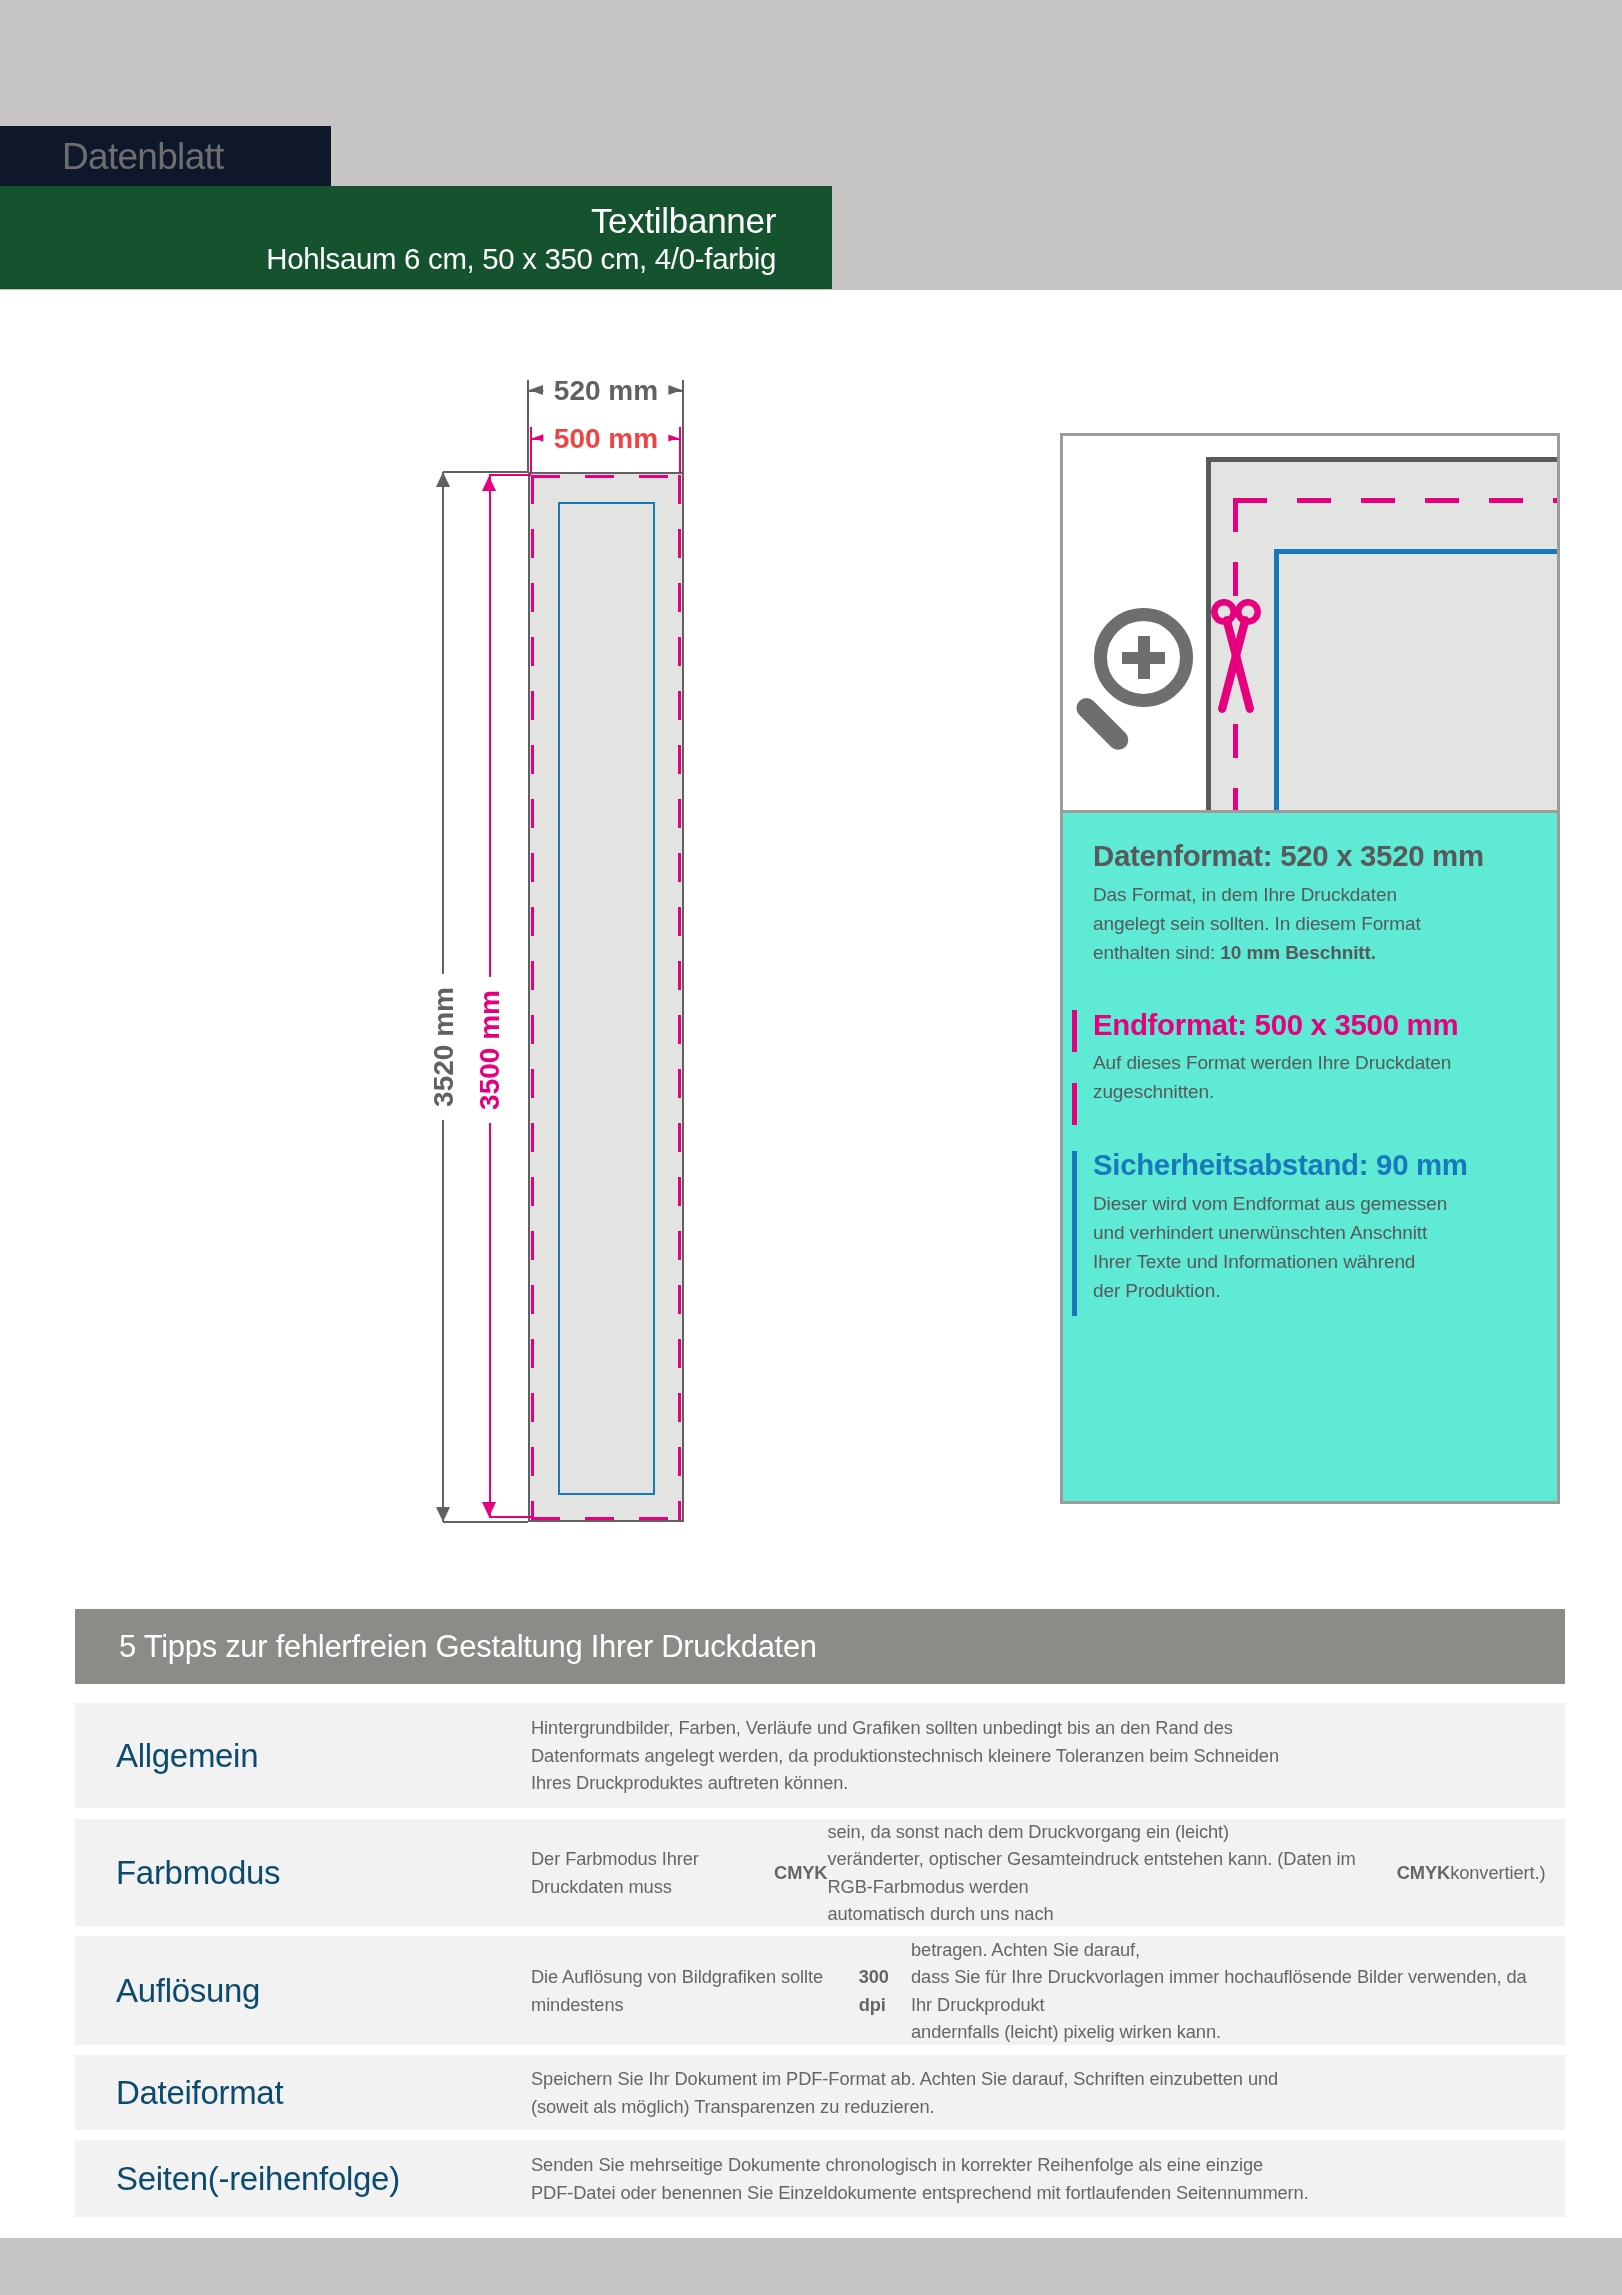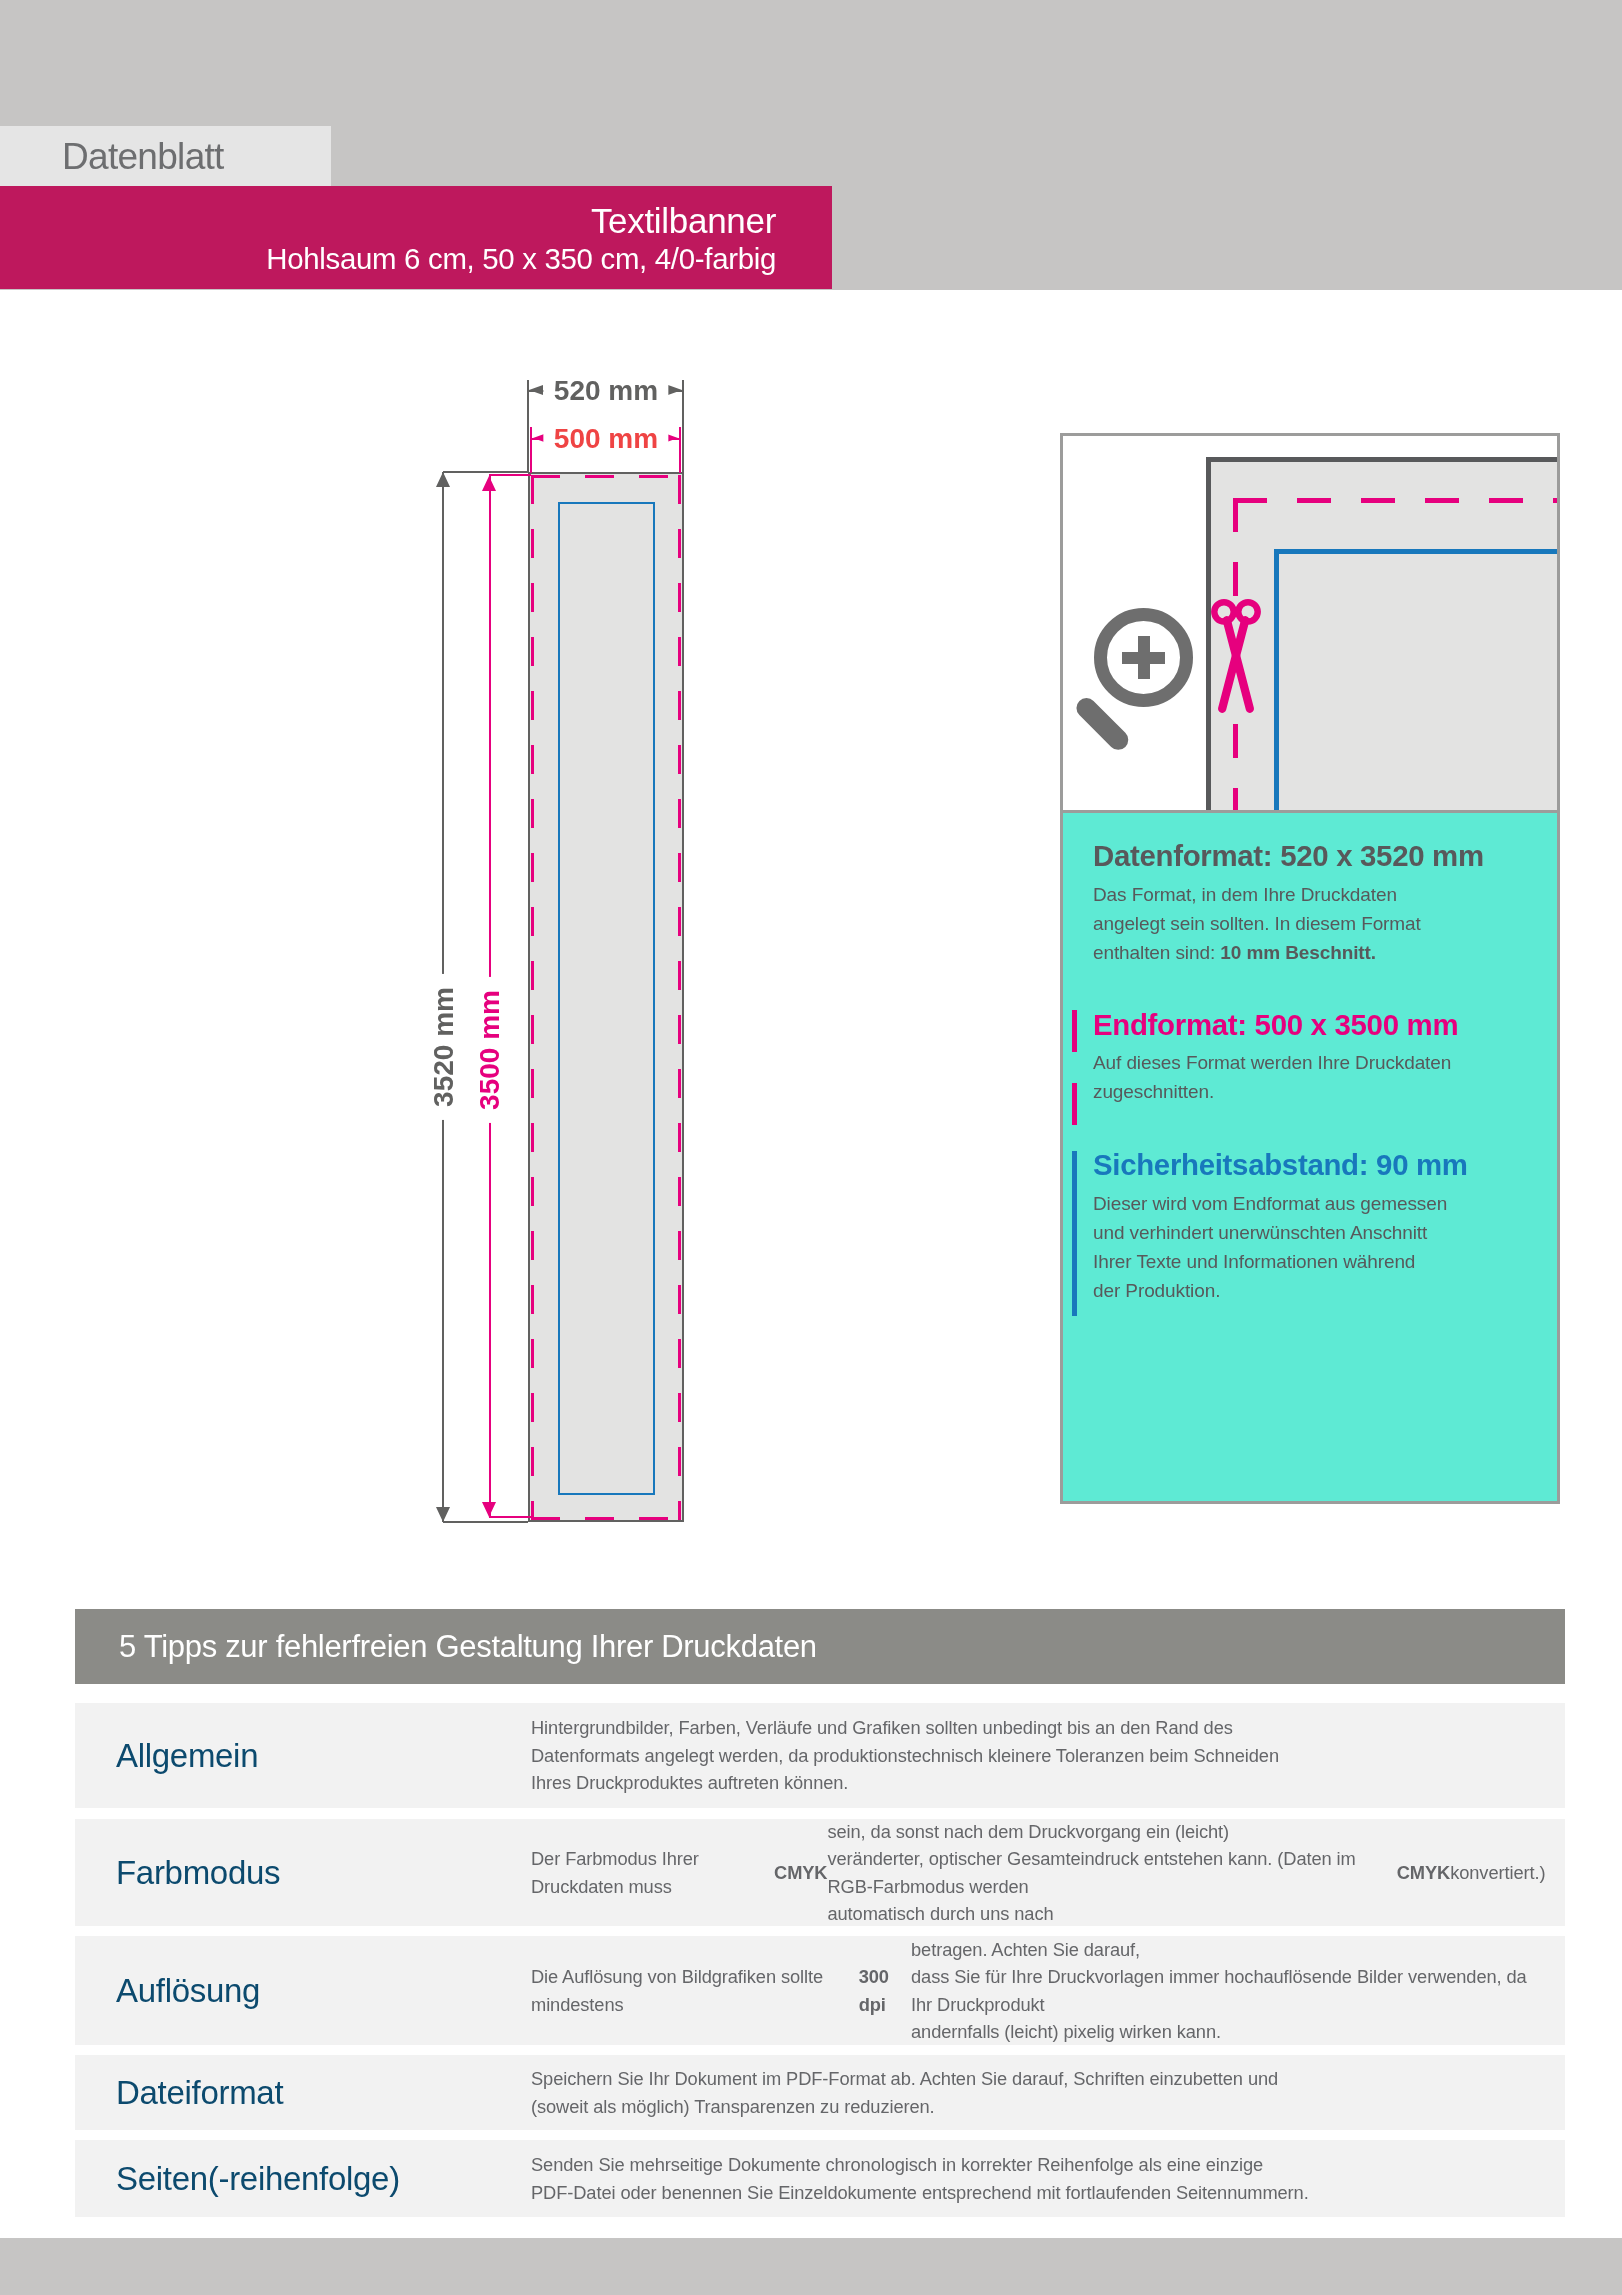--- a/index.html
+++ b/index.html
@@ -2,23 +2,23 @@
 <html style="font-size:10.5px"><head>
 <meta charset="utf-8">
 <style>
   html,body{margin:0;padding:0;background:#fff;}
   .page{position:relative;width:1623px;height:2295px;background:#ffffff;
         font-family:"Liberation Sans","DejaVu Sans",sans-serif;color:#58595b;overflow:hidden;}
   .abs{position:absolute;}
 
   
   .top-band{left:0;top:0;width:1623px;height:290px;background:#c6c5c4;}
-  .title-box{left:0;top:126px;width:331px;height:61px;background:#e5e5e5;display:flex;align-items:center;
+  .title-box{left:0;top:126px;width:331px;height:61px;background:#0f172a;display:flex;align-items:center;
              padding-left:62px;box-sizing:border-box;font-size:37px;color:#6d6e70;letter-spacing:-0.7px;}
-  .header-bar{left:0;top:186px;width:832px;height:103px;background:#be185d;color:#fff;
+  .header-bar{left:0;top:186px;width:832px;height:103px;background:#14532d;color:#fff;
               display:flex;flex-direction:column;justify-content:center;align-items:flex-end;
               padding-right:56px;box-sizing:border-box;text-align:right;letter-spacing:-0.3px;}
   .product{font-size:35px;line-height:41px;}
   .variant{font-size:29.4px;line-height:35px;}
 
   
   .banner-outer{left:528px;top:472px;width:156px;height:1050px;background:#e3e3e2;
                 border:2.6px solid #616160;box-sizing:border-box;}
   .ef-top{left:531px;top:475px;width:151px;height:3.3px;
           background:repeating-linear-gradient(to right,#e6007e 0 29px,transparent 29px 54px);}

